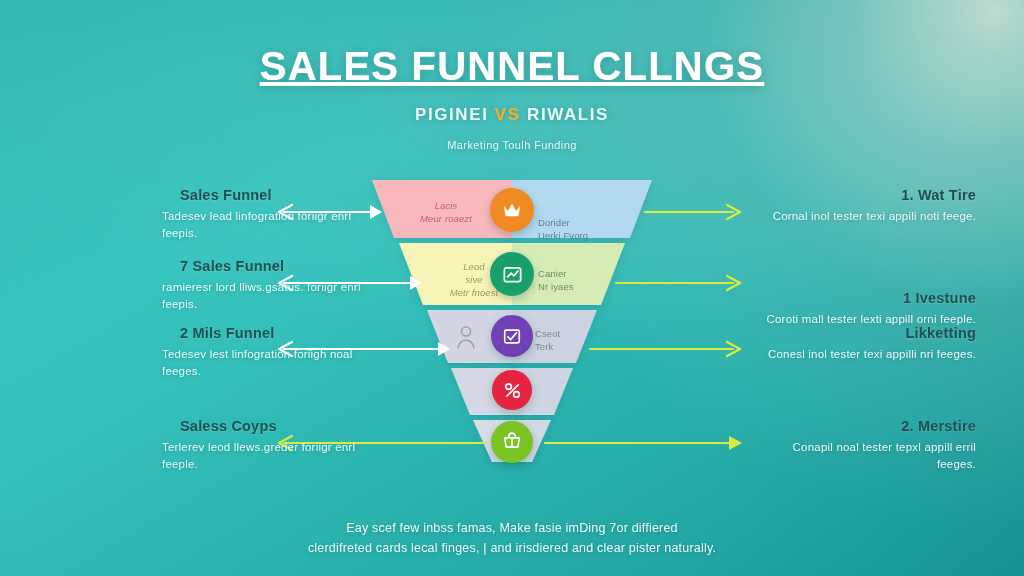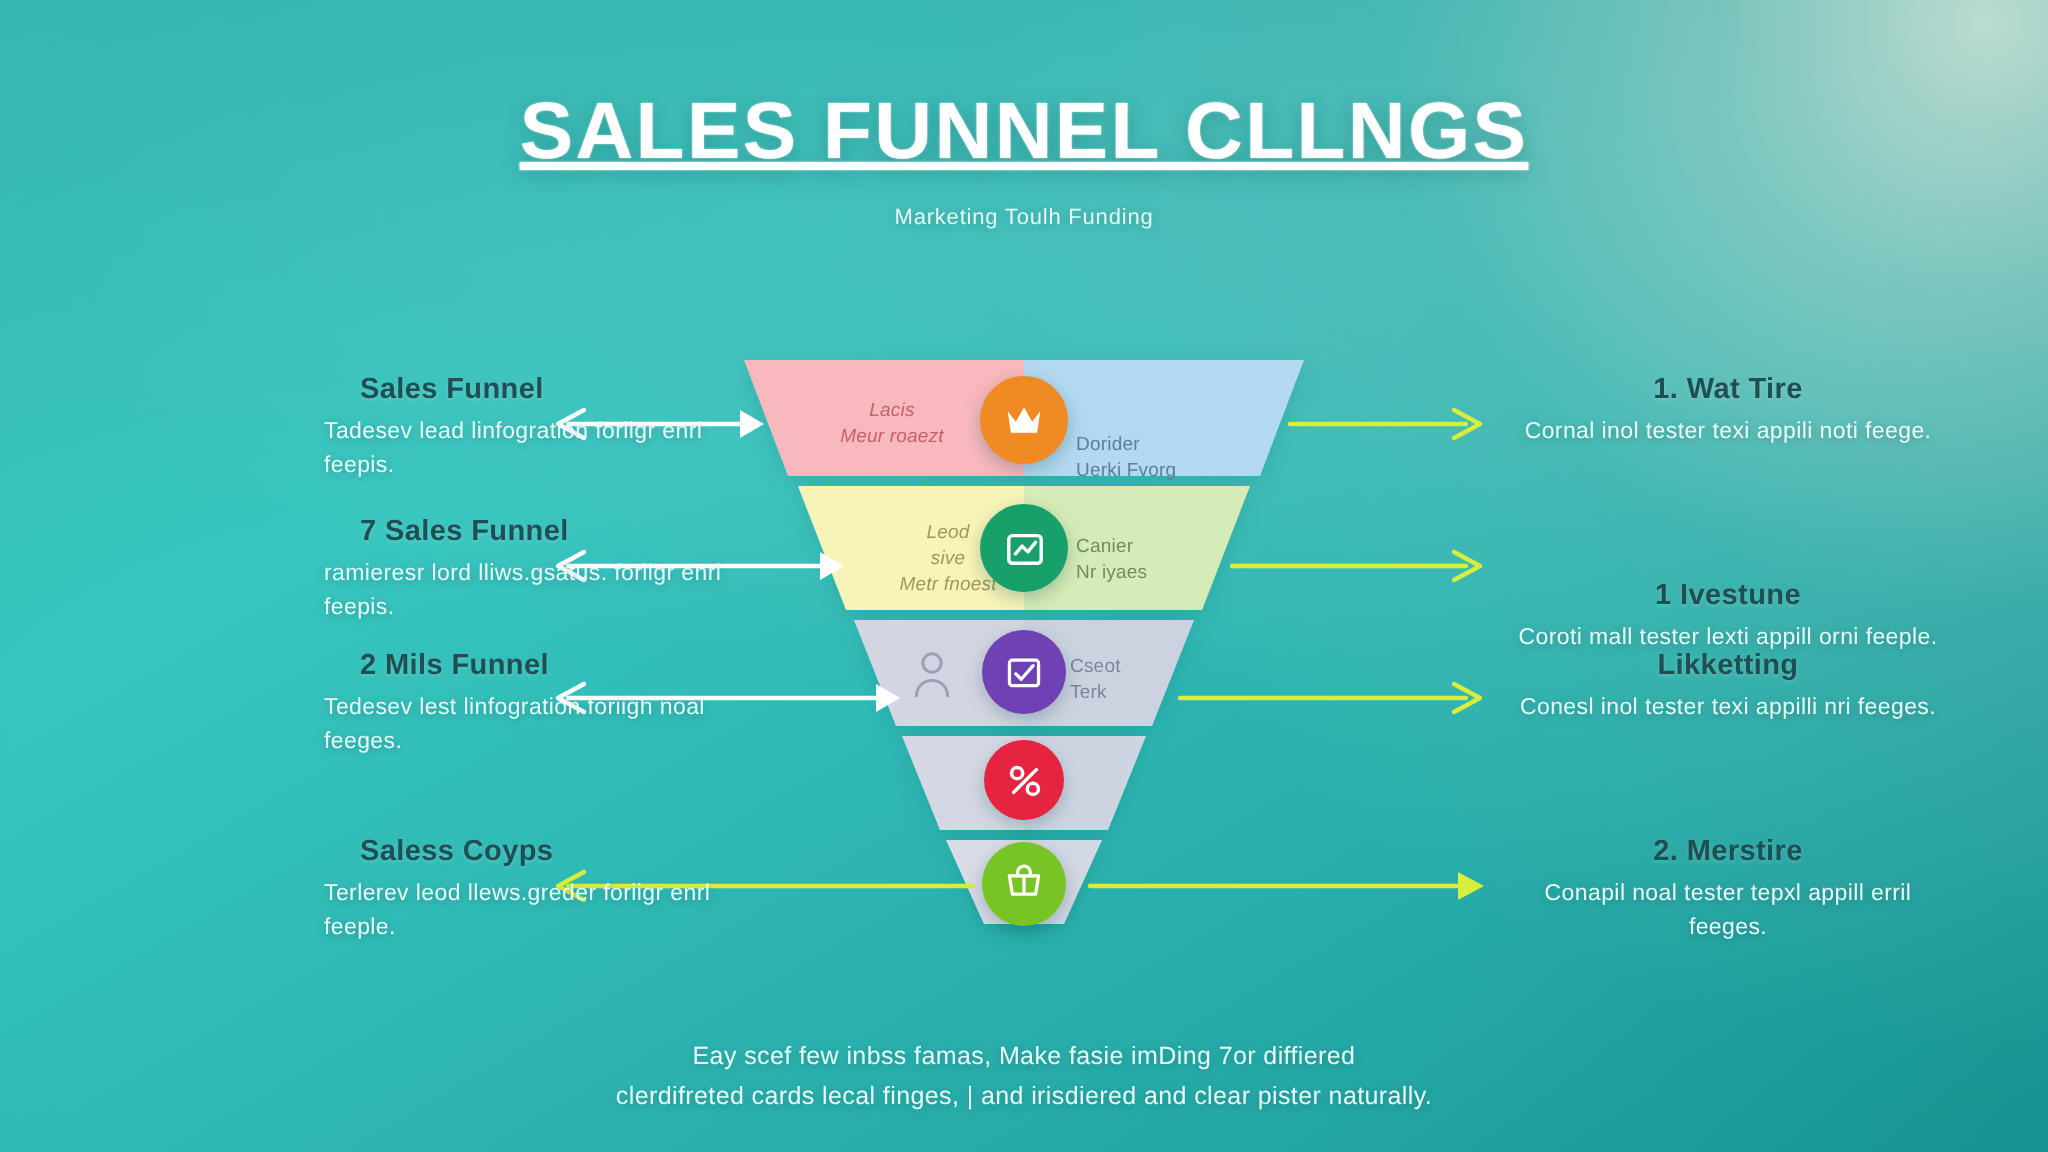--- a/index.html
+++ b/index.html
@@ -100,21 +100,21 @@
   }
   .badge svg { display: block; }
 
   
   .side-block {
     position: absolute;
     z-index: 6;
     width: 240px;
   }
   .side-left  { text-align: left; }
-  .side-right { text-align: center; }
+  .side-right { text-align: right; }
   .blk-head {
     margin: 0 0 5px 0;
     font-size: 14.5px;
     font-weight: 700;
     color: #1f4f52;
     letter-spacing: 0.2px;
     text-shadow: 0 1px 2px rgba(255,255,255,0.18);
   }
   .blk-body {
     margin: 0;
@@ -179,20 +179,21 @@
 
 <div id="stage">
 
   <div class="bg-base"></div>
   <div class="bg-glow"></div>
   <div class="bg-glow2"></div>
   <div class="bg-vig"></div>
 
   <div class="header">
     <h1 class="title">SALES FUNNEL CLLNGS</h1>
+    <p class="subtitle"><span>PIGINEI </span><span class="vs">VS</span><span> RIWALIS</span></p>
     <p class="tagline">Marketing Toulh Funding</p>
   </div>
 
   <svg class="funnel" viewBox="0 0 1024 576">
     <defs>
       <filter id="softshadow" x="-20%" y="-20%" width="140%" height="140%">
         <feDropShadow dx="0" dy="3" stdDeviation="5" flood-color="#005a60" flood-opacity="0.18"></feDropShadow>
       </filter>
     </defs>
     <g filter="url(#softshadow)">

